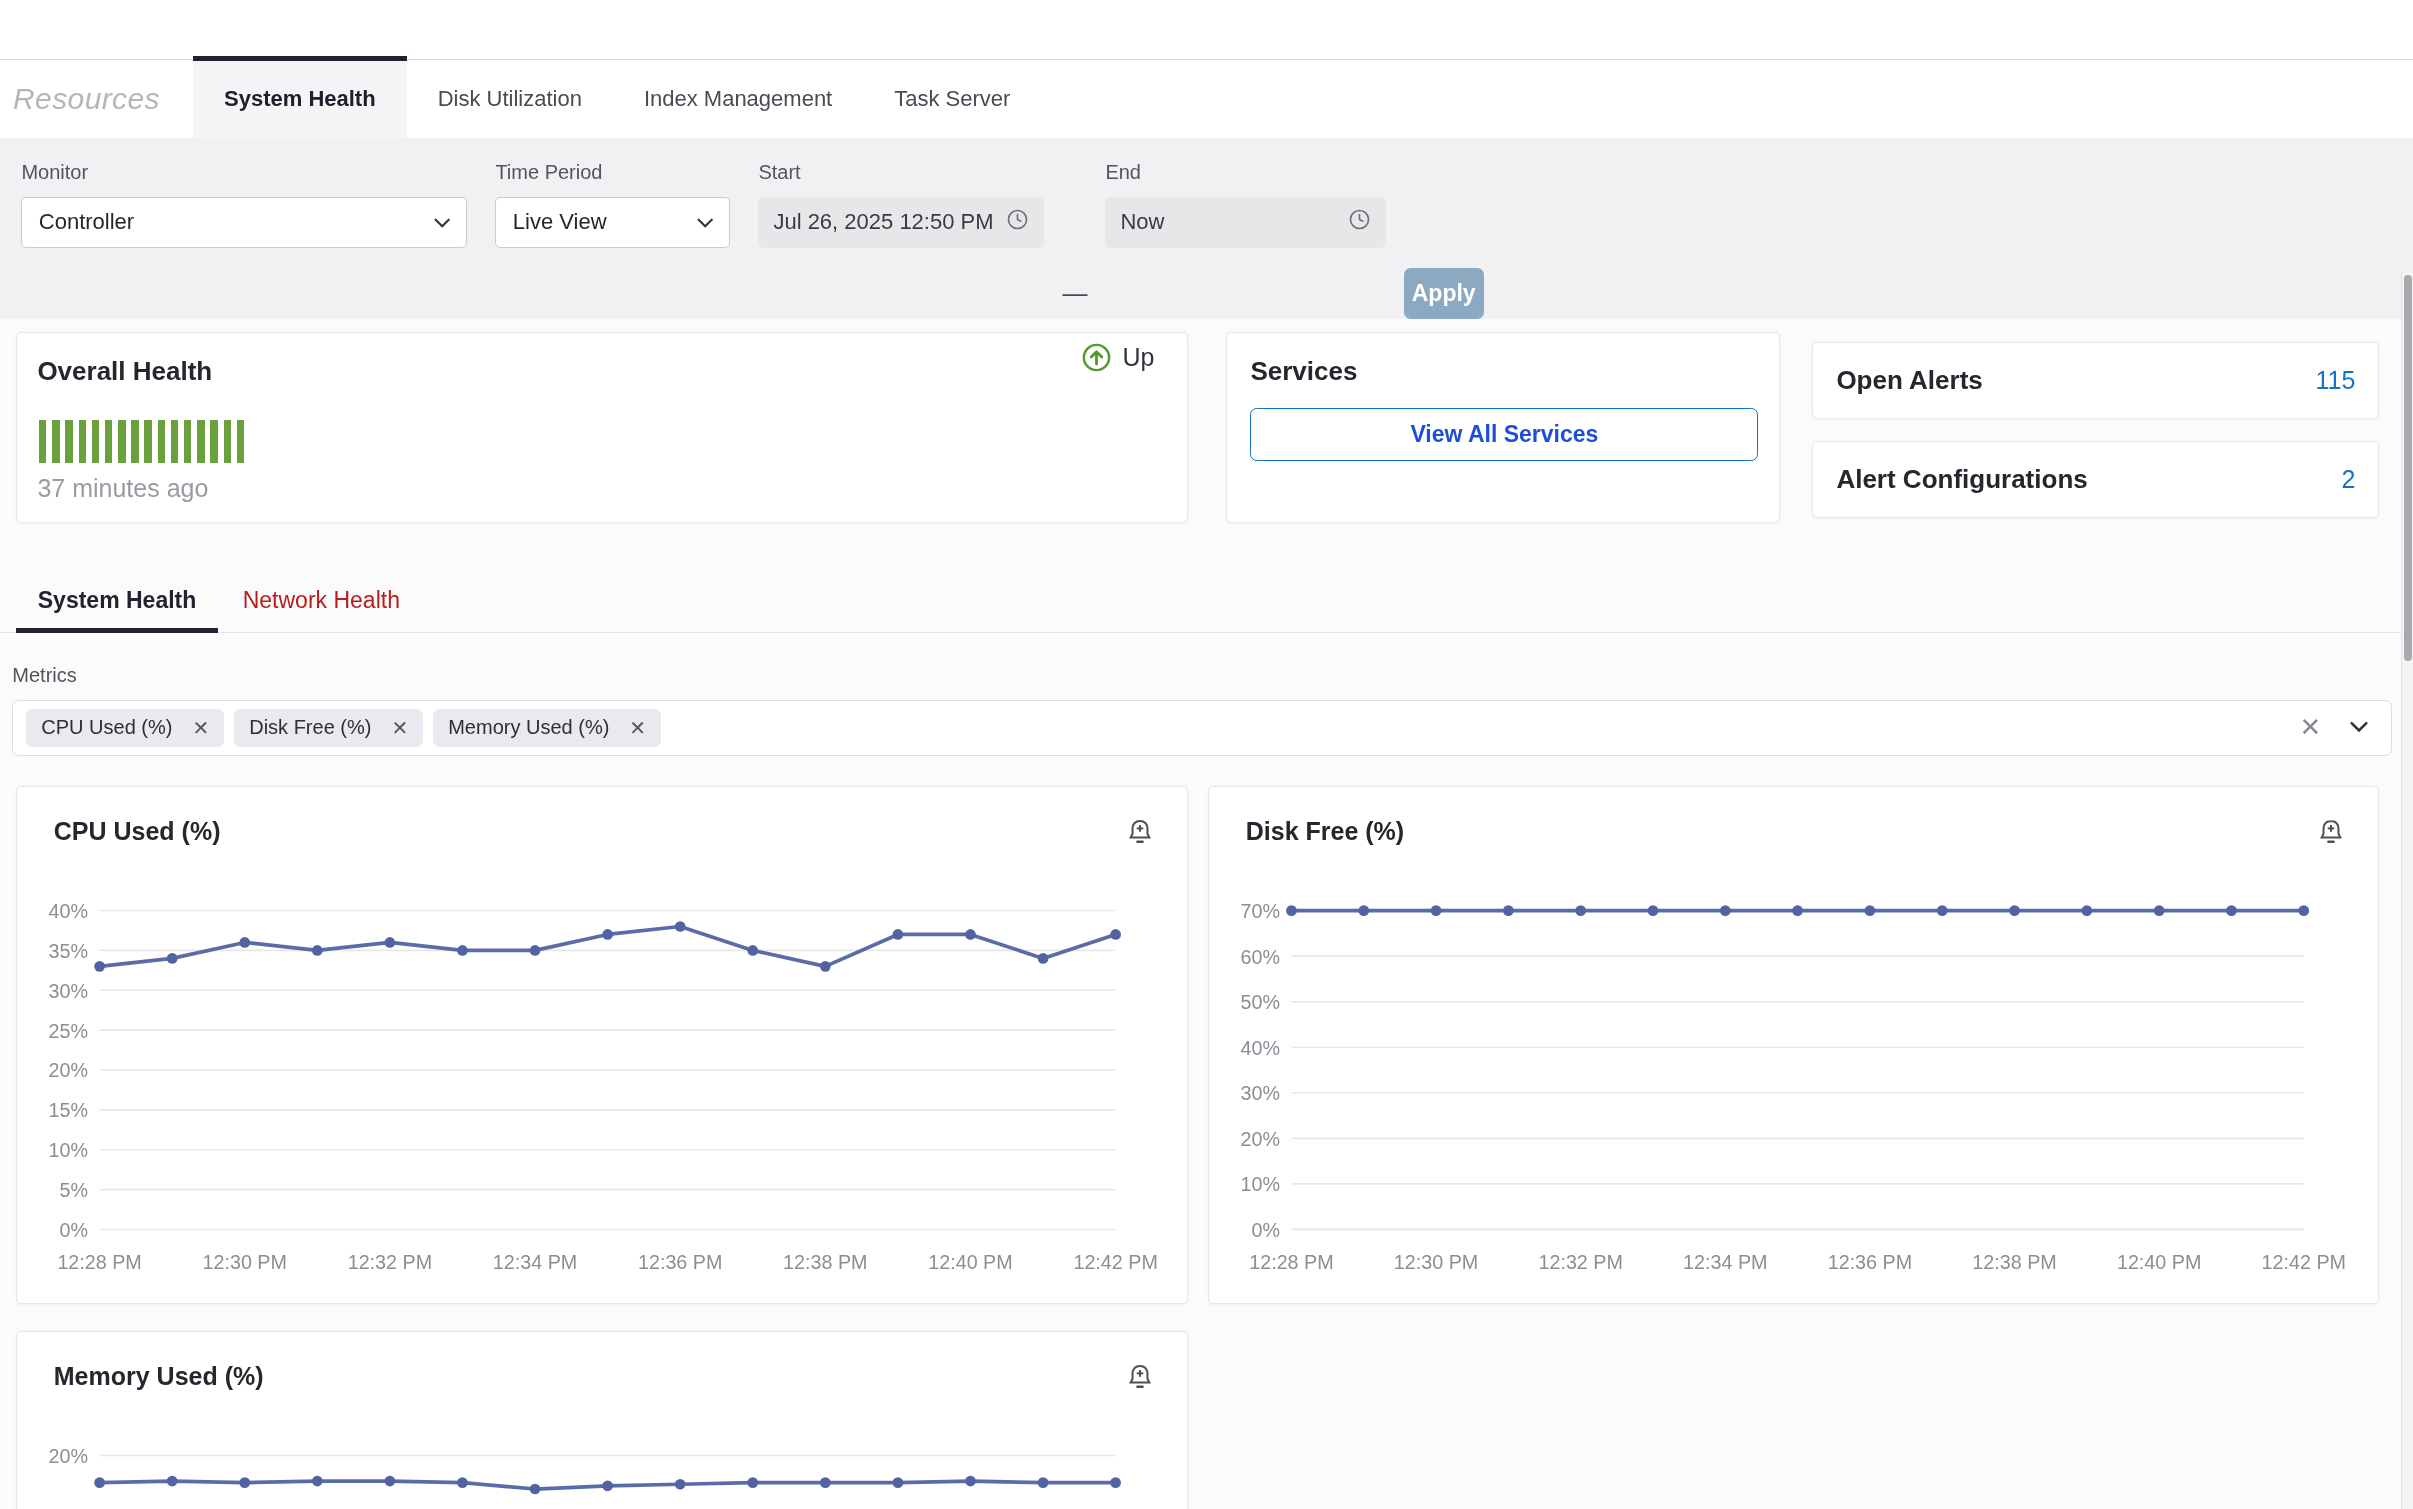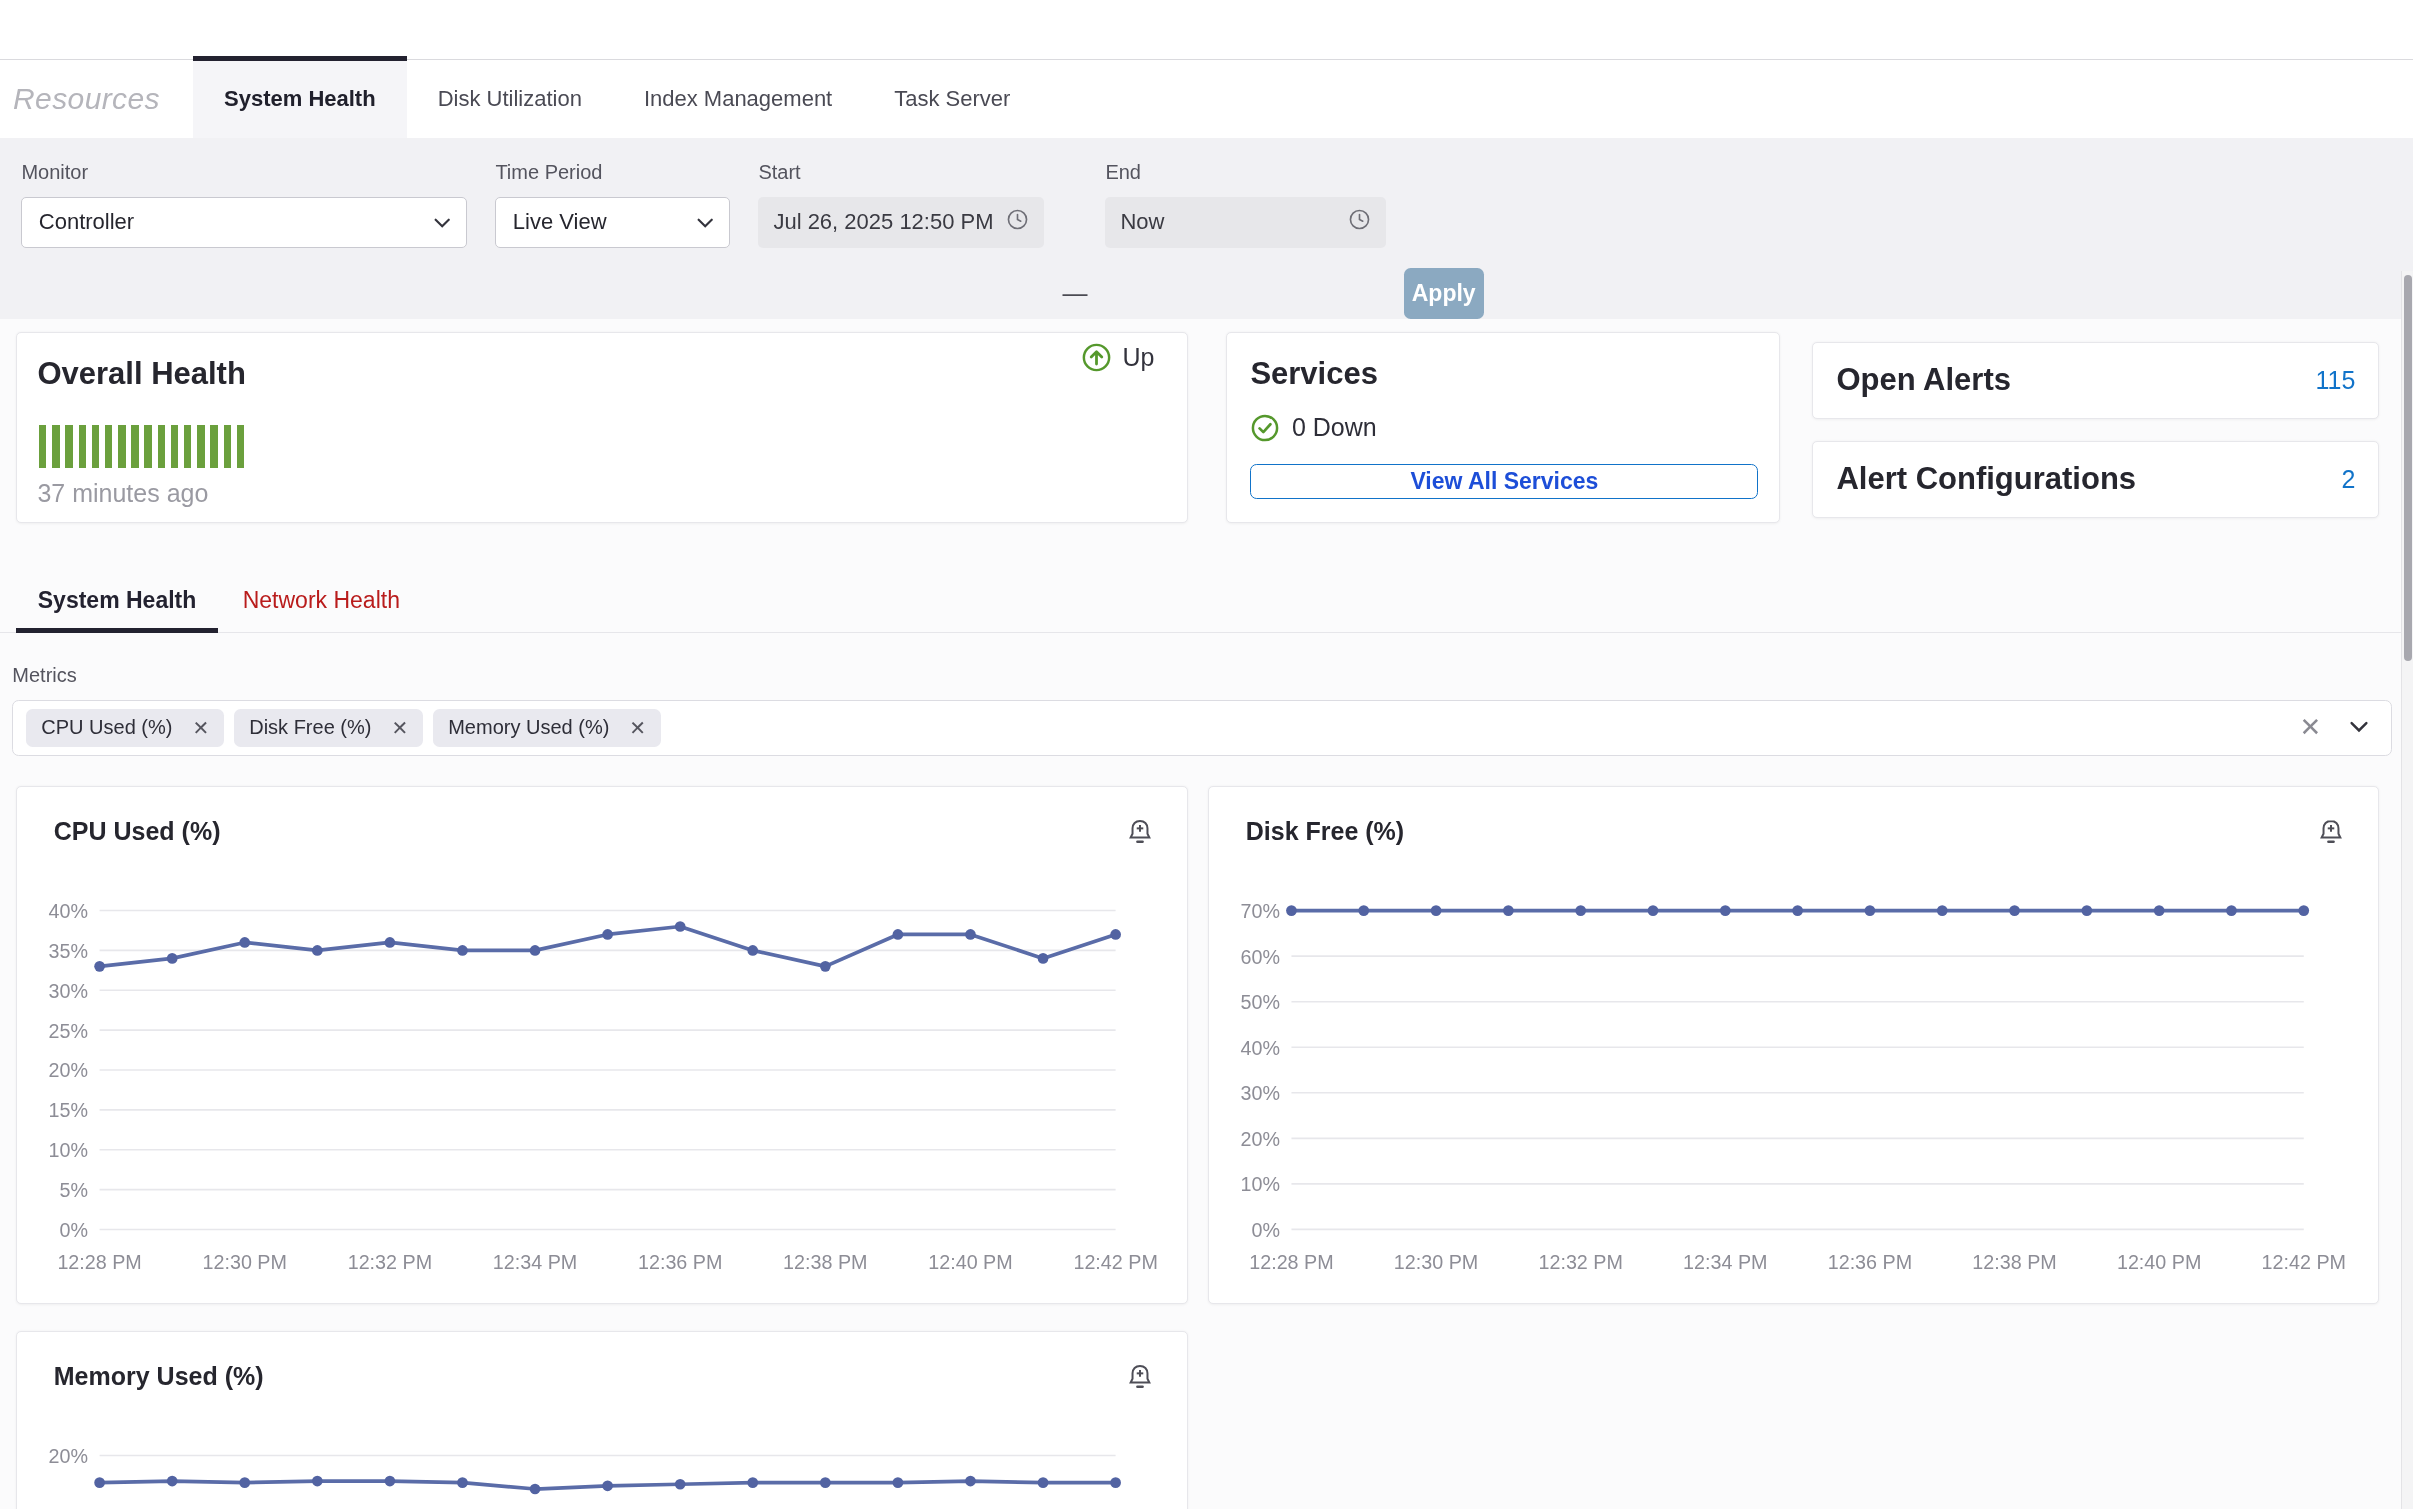--- a/index.html
+++ b/index.html
@@ -27,21 +27,21 @@
   .dateinput.end { width:281px; }
   .dash { font-size:25px; color:#4a4a52; align-self:flex-end; height:51px; display:flex; align-items:center;
           margin:0 18px; }
   .apply-btn { align-self:flex-end; height:51px; width:80px; background:#8ba9c1; color:#fff; border:none;
                border-radius:6.6px; font-size:23px; font-weight:700; font-family:inherit; cursor:pointer; }
   .gap34 { width:28px; }
 
   
   .cards-row { display:flex; padding:13px 16.4px 0 16.4px; }
   .card { background:#fff; border:0.8px solid #e7e7eb; border-radius:5px; box-shadow:0 0.8px 2.5px rgba(0,0,0,.05); }
-  .card-title { font-size:31px; font-weight:700; color:#26262e; }
+  .card-title { font-size:26px; font-weight:700; color:#26262e; }
   .oh-card { width:1172px; height:191px; padding:23px 20px; position:relative; margin-right:38px; }
   .up-badge { position:absolute; top:9px; right:33px; display:flex; align-items:center; font-size:25px; color:#33333d; }
   .bars { display:flex; margin:33px 0 0 1.6px; }
   .bar { width:7.4px; height:43px; background:#6ba03d; margin-right:5.8px; }
   .updated { font-size:25px; color:#9a9aa2; margin-top:11.5px; }
   .svc-card { width:554px; height:191px; padding:23px 23px; margin-right:32px; display:flex; flex-direction:column; }
   .svc-down { display:flex; align-items:center; font-size:25px; color:#2e2e38; margin-top:21.4px; }
   .svc-btn { margin-top:21.4px; height:53px; border:1.6px solid #1173c9; border-radius:6.6px; background:#fff;
              color:#1d4ed8; font-size:23px; font-weight:700; font-family:inherit; cursor:pointer; width:508px; }
   .mini-col { display:flex; flex-direction:column; width:567px; }
@@ -186,29 +186,20 @@
           <div class="bar"></div>
           <div class="bar"></div>
           <div class="bar"></div>
           <div class="bar"></div>
         </div>
       <div class="updated">37 minutes ago</div>
     </div>
 
     <div class="card svc-card">
       <div class="card-title">Services</div>
-      <div class="svc-down">
-        <span style="margin-right:11.5px;display:flex">
-          <svg width="30" height="30" viewBox="0 0 36 36">
-              <circle cx="18" cy="18" r="14.5" fill="none" stroke="#55982c" stroke-width="3"></circle>
-              <path d="M11.5 18.5 L16 23 L24.5 13.5" stroke="#55982c" stroke-width="3.2" fill="none" stroke-linecap="round" stroke-linejoin="round"></path>
-            </svg>
-        </span>
-        <span>0 Down</span>
-      </div>
       <button class="svc-btn">View All Services</button>
     </div>
 
     <div class="mini-col">
       <div class="card mini-card">
         <span class="card-title">Open Alerts</span>
         <span class="mini-count">115</span>
       </div>
       <div class="card mini-card">
         <span class="card-title">Alert Configurations</span>

